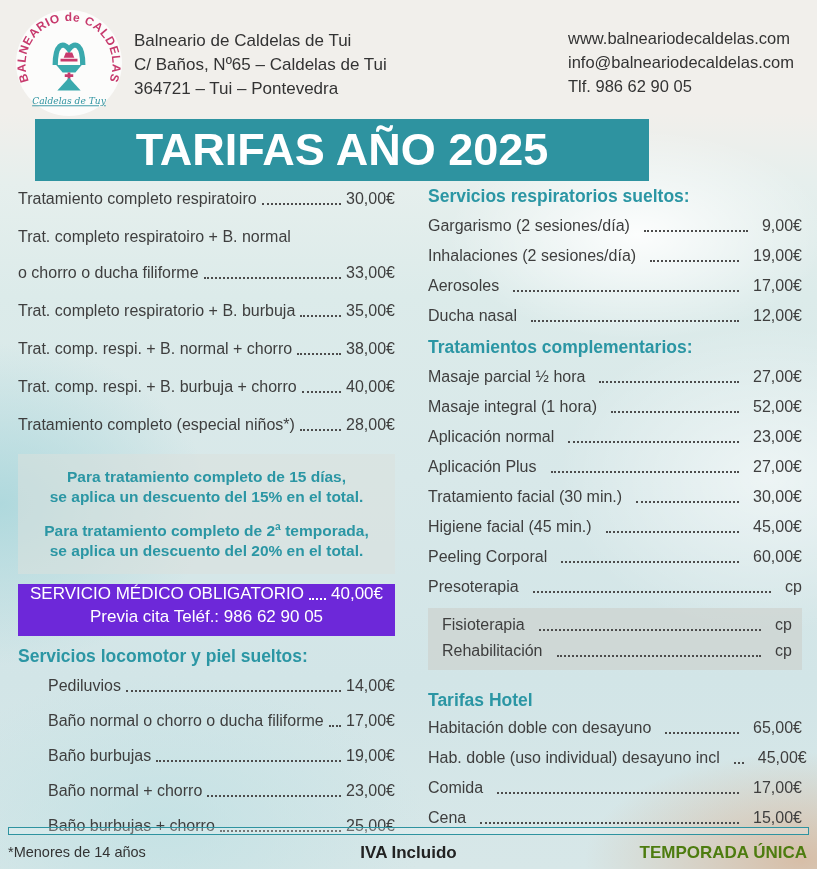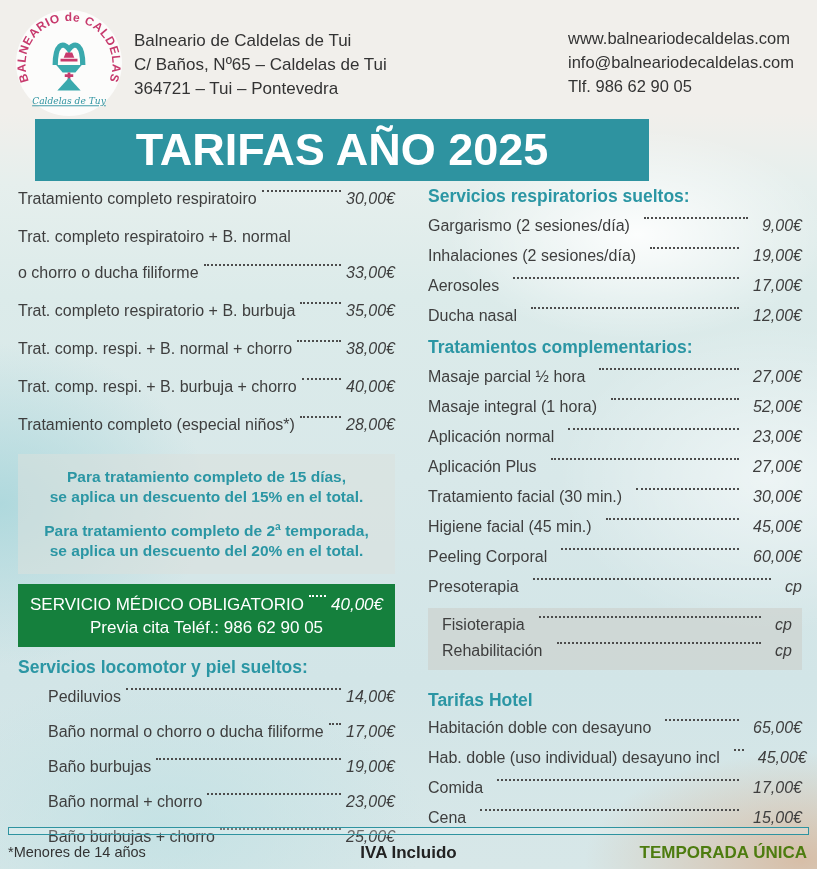--- a/index.html
+++ b/index.html
@@ -30,23 +30,23 @@
     background:#2e93a0; display:flex; align-items:center; justify-content:center;
   }
   .banner h1 {
     color:#fff; font-size:45px; font-weight:bold; letter-spacing:0px;
   }
 
   
   .col-left  { left:18px;  top:190px; width:377px; }
   .col-right { left:428px; top:186px; width:374px; }
 
-  .prow { display:flex; align-items:flex-start; font-size:16px; color:#3e3e3e; }
+  .prow { display:flex; align-items:flex-end; font-size:16px; color:#3e3e3e; }
   .plabel { white-space:nowrap; }
-  .pprice { white-space:nowrap;font-style:italic; }
+  .pprice { white-space:nowrap; }
   .dots { flex:1 1 auto; min-width:10px; margin:0 5px 3px 5px; border-bottom:2px dotted #4c4c4c; }
 
   .list-wide .prow { margin-bottom:20px; }
   .list-wide .prow.cont { margin-bottom:18px; }
   .list-mid .prow { margin-bottom:17px;margin-left:30px; }
   .list-tight .prow { margin-bottom:12px;gap:9px; }
 
   .sec-heading {
     color:#2b96a4; font-weight:bold; font-size:17.5px; margin-bottom:10px;
   }
@@ -54,21 +54,21 @@
   .col-right .sec-heading.third { margin-top:0px; margin-bottom:8px; }
 
   .discount-box {
     background:rgba(219,224,221,0.55);
     padding:13px 10px; text-align:center; margin-bottom:10px;
     color:#2b96a4; font-weight:bold; font-size:15.5px; line-height:20px;
   }
   .discount-box p + p { margin-top:14px; }
 
   .medical-box {
-    background:#15803d; color:#fff; padding:11px 12px 9px; margin-bottom:10px;
+    background:#6d28d9; color:#fff; padding:0 12px 9px; margin-bottom:10px;
     font-size:17px;
   }
   .medical-box .prow { color:#fff; font-size:17px; }
   .medical-box .dots { border-bottom-color:#fff; margin-bottom:4px; }
   .medical-box .sub { text-align:center; margin-top:3px; }
 
   .cp-box {
     background:rgba(201,199,192,0.45);
     padding:8px 10px 2px 14px; margin-bottom:20px;
   }

